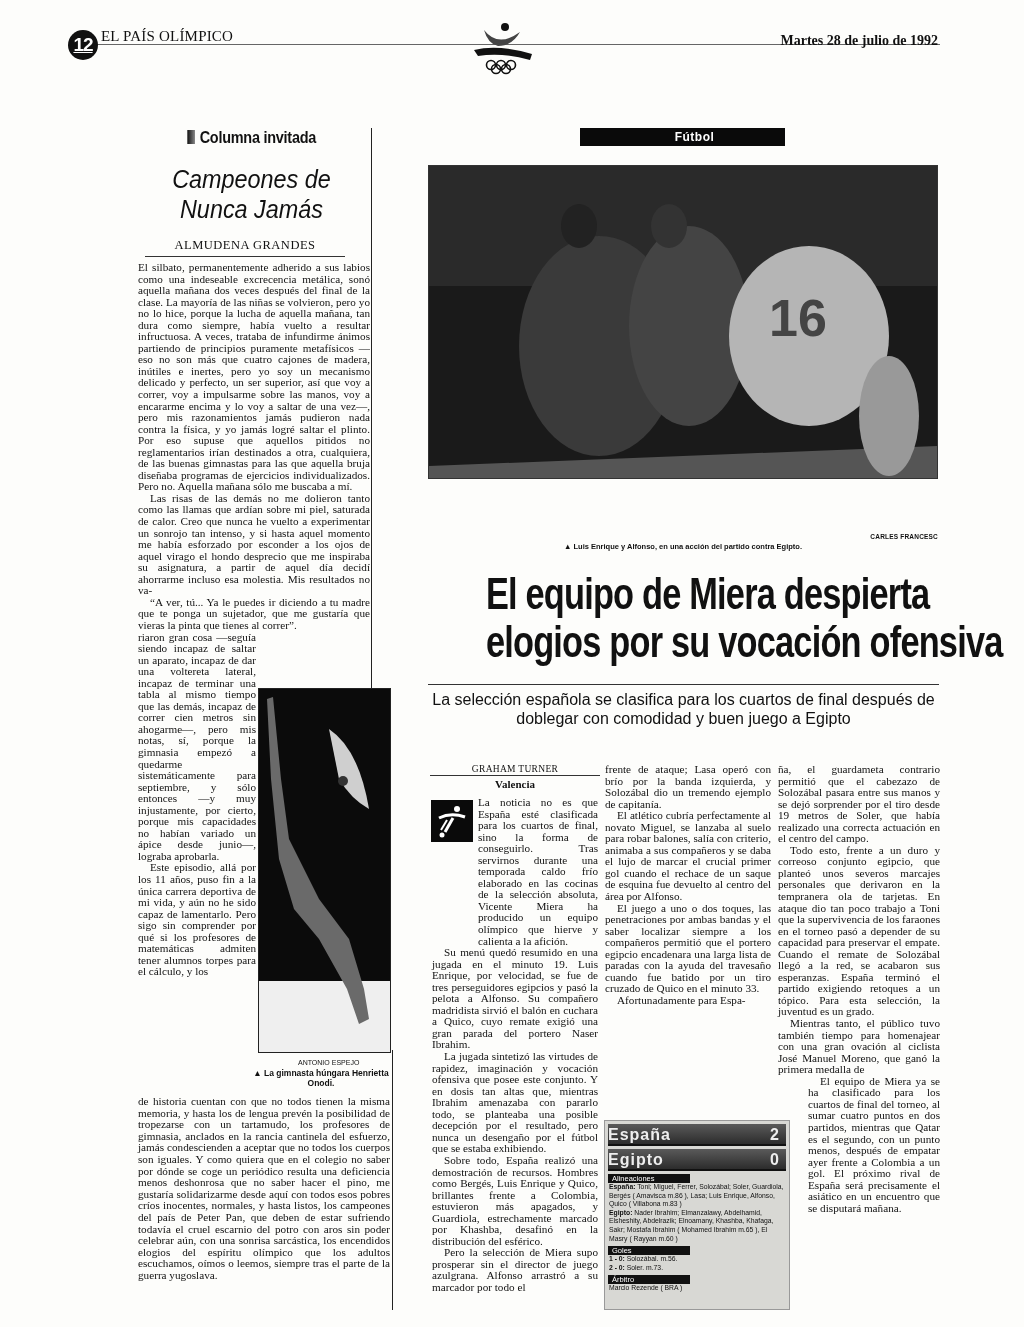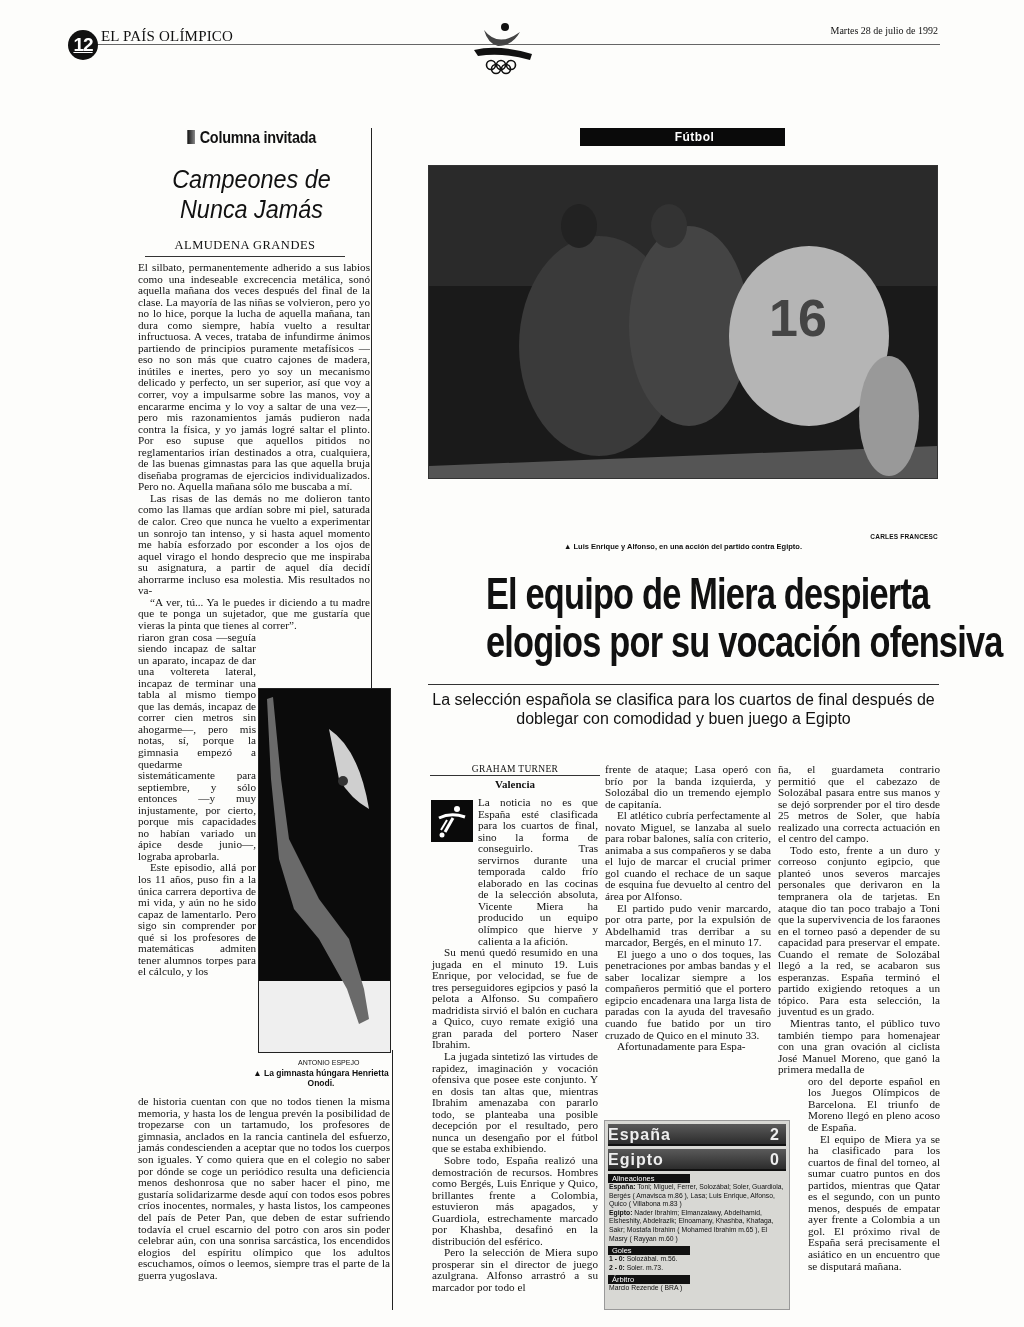--- a/index.html
+++ b/index.html
@@ -4,21 +4,21 @@
 <style>
   * { box-sizing: border-box; margin: 0; padding: 0; }
   html, body { width: 1024px; height: 1327px; background: #fdfdfb; overflow: hidden; }
   body { position: relative; font-family: "Liberation Serif", serif; color: #111; }
 
   
   .hdr-rule { position: absolute; left: 80px; top: 44px; width: 860px; height: 1px; background: #666; }
   .page-num { position: absolute; left: 68px; top: 30px; width: 30px; height: 30px; border-radius: 50%; background: #111; color: #fff;
     font-family: "Liberation Sans", sans-serif; font-weight: bold; font-size: 19px; line-height: 30px; text-align: center; letter-spacing: -1px; text-decoration: underline; }
   .pub-name { position: absolute; left: 101px; top: 28px; font-size: 15px; letter-spacing: 0.2px; }
-  .pub-date { position: absolute; right: 86px; top: 25px; font-size: 10px; }
+  .pub-date { position: absolute; right: 86px; top: 33px; font-size: 14px; font-weight: bold; }
   .olympic-logo { position: absolute; left: 468px; top: 22px; width: 70px; height: 56px; }
 
   
   .left-col { position: absolute; left: 135px; top: 128px; width: 253px; }
   .vrule-left { position: absolute; left: 371px; top: 128px; width: 1px; height: 560px; background: #222; }
   .col-kicker { font-family: "Liberation Sans", sans-serif; font-weight: bold; font-size: 17px; text-align: center; margin-left: -20px; letter-spacing: -0.3px; transform: scaleX(0.85); }
   .col-kicker .sq { display: inline-block; width: 9px; height: 14px; background: linear-gradient(90deg,#111,#888); margin-right: 6px; vertical-align: -1px; }
   .col-title { font-family: "Liberation Sans", sans-serif; font-style: italic; font-size: 26px; line-height: 30px; text-align: center; margin-left: -20px; margin-top: 16px; font-weight: normal; transform: scaleX(0.9); }
   .col-author { font-size: 12.5px; text-align: center; margin-left: -20px; margin-top: 14px; letter-spacing: 0.5px; padding-bottom: 3px; border-bottom: 1px solid #333; width: 200px; margin-left: 10px; }
   .col-body { position: absolute; left: 138px; top: 262px; width: 232px; font-size: 11.2px; line-height: 11.55px; text-align: justify; }
@@ -163,31 +163,29 @@
   <p class="first">La noticia no es que España esté clasificada para los cuartos de final, sino la forma de conseguirlo. Tras servirnos durante una temporada caldo frío elaborado en las cocinas de la selección absoluta, Vicente Miera ha producido un equipo olímpico que hierve y calienta a la afición.</p>
   <p>Su menú quedó resumido en una jugada en el minuto 19. Luis Enrique, por velocidad, se fue de tres perseguidores egipcios y pasó la pelota a Alfonso. Su compañero madridista sirvió el balón en cuchara a Quico, cuyo remate exigió una gran parada del portero Naser Ibrahim.</p>
   <p>La jugada sintetizó las virtudes de rapidez, imaginación y vocación ofensiva que posee este conjunto. Y en dosis tan altas que, mientras Ibrahim amenazaba con pararlo todo, se planteaba una posible decepción por el resultado, pero nunca un desengaño por el fútbol que se estaba exhibiendo.</p>
   <p>Sobre todo, España realizó una demostración de recursos. Hombres como Bergés, Luis Enrique y Quico, brillantes frente a Colombia, estuvieron más apagados, y Guardiola, estrechamente marcado por Khashba, desafinó en la distribución del esférico.</p>
   <p>Pero la selección de Miera supo prosperar sin el director de juego azulgrana. Alfonso arrastró a su marcador por todo el</p>
 </div>
 
 <div class="art-col c2">
   <p>frente de ataque; Lasa operó con brío por la banda izquierda, y Solozábal dio un tremendo ejemplo de capitanía.</p>
   <p>El atlético cubría perfectamente al novato Miguel, se lanzaba al suelo para robar balones, salía con criterio, animaba a sus compañeros y se daba el lujo de marcar el crucial primer gol cuando el rechace de un saque de esquina fue devuelto al centro del área por Alfonso.</p>
-  <p>El partido pudo venir marcardo, por otra parte, por la expulsión de Abdelhamid tras derribar a su marcador, Bergés, en el minuto 17.</p>
   <p>El juego a uno o dos toques, las penetraciones por ambas bandas y el saber localizar siempre a los compañeros permitió que el portero egipcio encadenara una larga lista de paradas con la ayuda del travesaño cuando fue batido por un tiro cruzado de Quico en el minuto 33.</p>
   <p>Afortunadamente para Espa-</p>
 </div>
 
 <div class="art-col c3">
-  <p>ña, el guardameta contrario permitió que el cabezazo de Solozábal pasara entre sus manos y se dejó sorprender por el tiro desde 25 metros de Soler, que había realizado una correcta actuación en el centro del campo.</p>
+  <p>ña, el guardameta contrario permitió que el cabezazo de Solozábal pasara entre sus manos y se dejó sorprender por el tiro desde 19 metros de Soler, que había realizado una correcta actuación en el centro del campo.</p>
   <p>Todo esto, frente a un duro y correoso conjunto egipcio, que planteó unos severos marcajes personales que derivaron en la tempranera ola de tarjetas. En ataque dio tan poco trabajo a Toni que la supervivencia de los faraones en el torneo pasó a depender de su capacidad para preservar el empate. Cuando el remate de Solozábal llegó a la red, se acabaron sus esperanzas. España terminó el partido exigiendo retoques a un tópico. Para esta selección, la juventud es un grado.</p>
   <p>Mientras tanto, el público tuvo también tiempo para homenajear con una gran ovación al ciclista José Manuel Moreno, que ganó la primera medalla de</p>
   <div class="indent-tail">
-    <p>oro del deporte español en los Juegos Olímpicos de Barcelona. El triunfo de Moreno llegó en pleno acoso de España.</p>
     <p style="text-indent:12px">El equipo de Miera ya se ha clasificado para los cuartos de final del torneo, al sumar cuatro puntos en dos partidos, mientras que Qatar es el segundo, con un punto menos, después de empatar ayer frente a Colombia a un gol. El próximo rival de España será precisamente el asiático en un encuentro que se disputará mañana.</p>
   </div>
 </div>
 
 <div class="scorebox">
   <div class="team-row">
     <span>España</span>
     <span class="score">2</span>
   </div>
   <div class="team-row">

